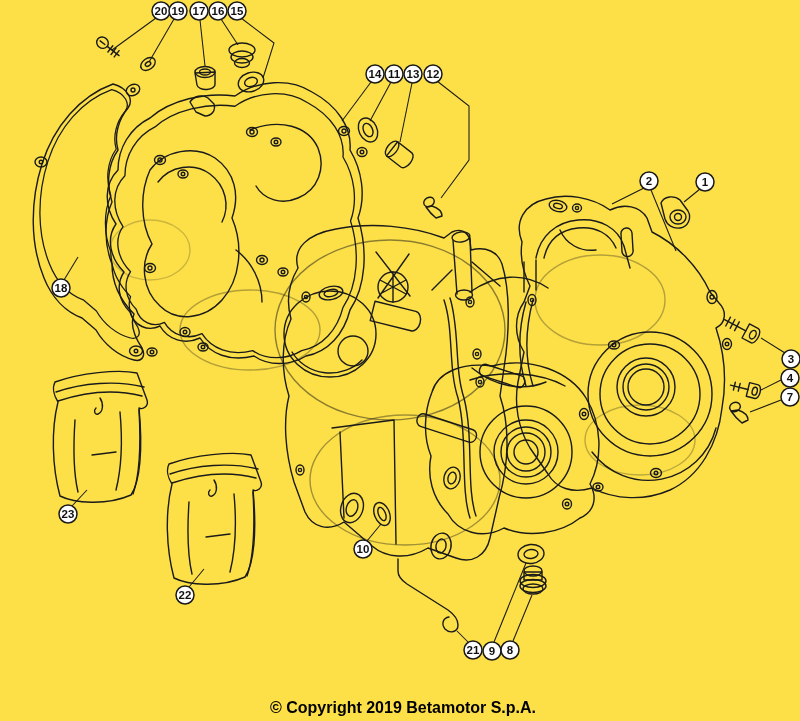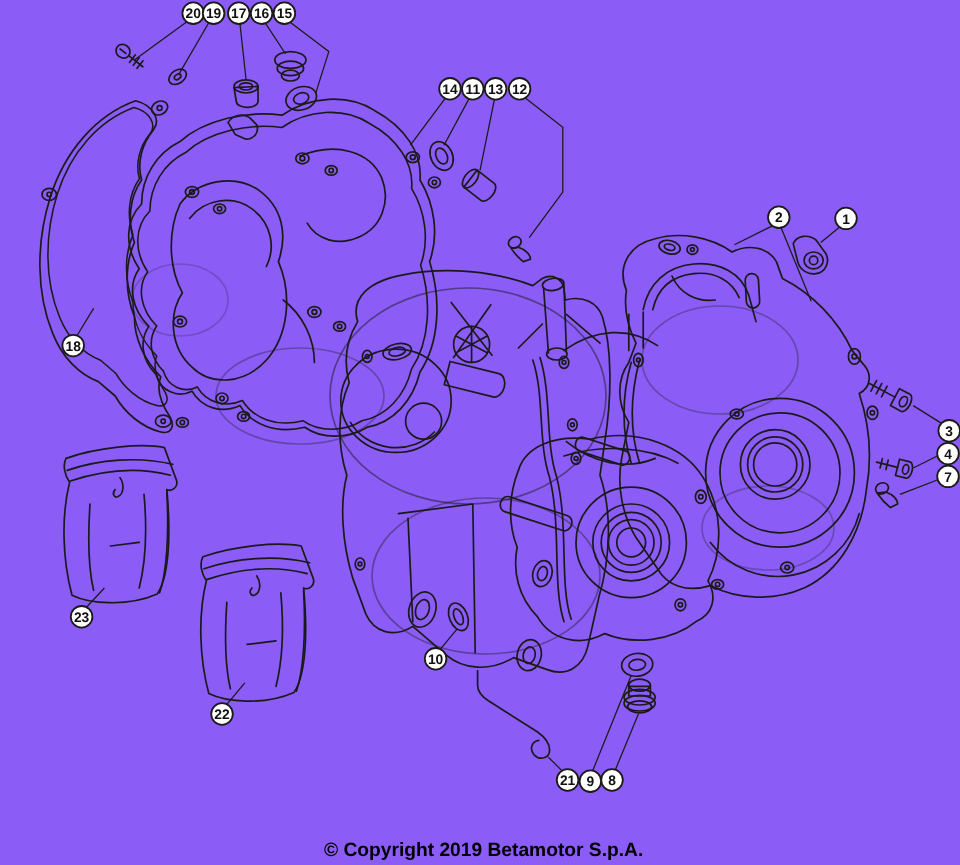--- a/index.html
+++ b/index.html
@@ -1,16 +1,16 @@
 <!DOCTYPE html>
 <html><head>
 <meta charset="utf-8">
 <style>
   html,body{margin:0;padding:0;background:#fff;}
-  .page{position:relative;width:800px;height:721px;background:#8b5cf6;overflow:hidden;
+  .page{position:relative;width:800px;height:721px;background:#fde047;overflow:hidden;
         font-family:"Liberation Sans",sans-serif;}
   svg{position:absolute;left:0;top:0;}
   .art path,.art ellipse,.art circle,.art line,.art polyline,.art rect{
     fill:none;stroke:#1a1a1a;stroke-width:1.4;stroke-linecap:round;stroke-linejoin:round;}
   .fw{fill:#ffffff;}
   .s1{stroke-width:1.05;}
   .s16{stroke-width:1.6;}
   .s2{stroke-width:2.1;}
   .s25{stroke-width:2.6;}
   .s35{stroke-width:3.4;}

